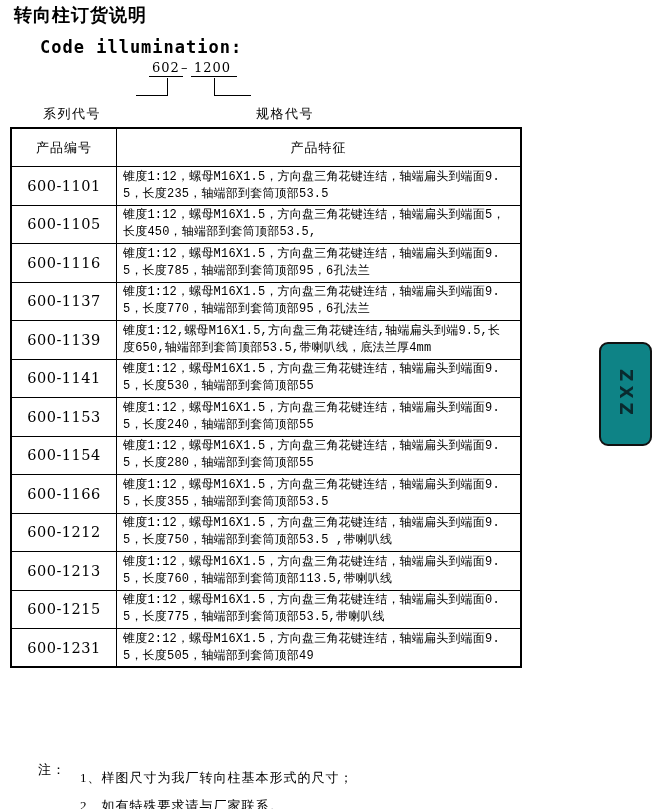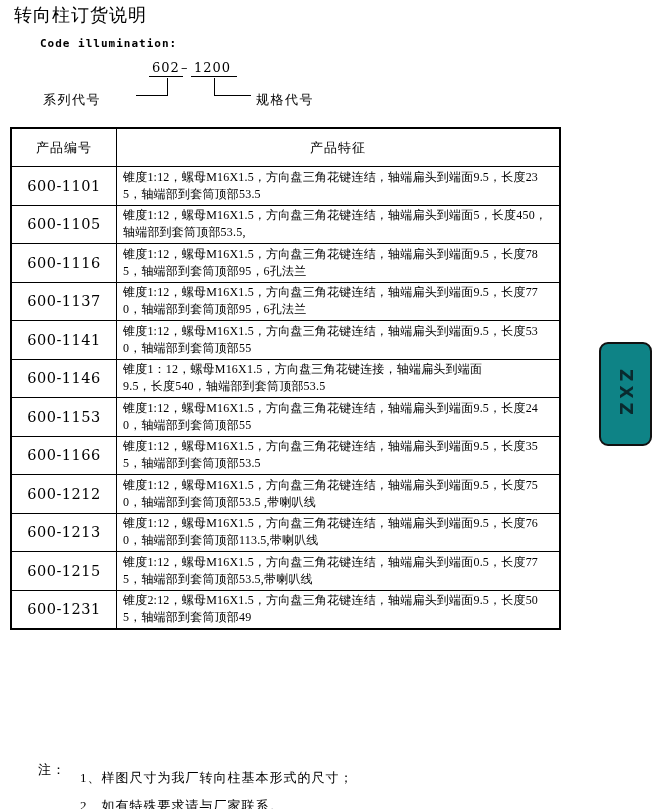--- a/index.html
+++ b/index.html
@@ -3,58 +3,58 @@
 <meta charset="utf-8">
 <style>
   html,body{margin:0;padding:0;}
   body{
     width:659px;height:809px;position:relative;background:#ffffff;
     font-family:"DejaVu Sans",sans-serif;color:#000;overflow:hidden;
   }
   
   .page-title{
     position:absolute;left:14px;top:3px;
-    font-size:18px;font-weight:normal;letter-spacing:1px;
+    font-size:18px;font-weight:bold;letter-spacing:1px;
     font-family:"DejaVu Sans",sans-serif;
   }
   .subtitle{
     position:absolute;left:40px;top:37px;
-    font-size:11px;font-weight:bold;
+    font-size:17px;font-weight:bold;
     font-family:"DejaVu Sans Mono",monospace;letter-spacing:1px;
   }
   
   .diagram{position:absolute;left:0;top:0;width:572px;height:120px;padding-left:9px;}
   .code-text{position:absolute;top:60px;font-size:13px;font-family:"DejaVu Serif",serif;letter-spacing:1px;}
   .code-series{left:149px;padding:0 3px 1px 3px;border-bottom:1px solid #000;}
   .code-dash{left:181px;}
   .code-spec{left:191px;padding:0 6px 1px 3px;border-bottom:1px solid #000;}
   .dline{position:absolute;background:#000;}
-  .lbl{position:absolute;top:91px;font-size:13px;font-family:"Liberation Serif",serif;letter-spacing:1.5px;}
+  .lbl{position:absolute;top:105px;font-size:13px;font-family:"Liberation Serif",serif;letter-spacing:1.5px;}
   .lbl-series{left:43px;}
   .lbl-spec{left:256px;}
   
   table.products{
-    position:absolute;left:10px;top:127px;width:551px;
+    position:absolute;left:10px;top:127px;width:512px;
     border-collapse:collapse;table-layout:fixed;
   }
   table.products th, table.products td{
     border:1px solid #000;vertical-align:middle;
   }
   table.products th{
     height:24px;font-size:13px;font-weight:normal;text-align:center;
     font-family:"Liberation Serif",serif;letter-spacing:1px;
   }
   table.products tr{height:38.5px;}
   td.code{
     width:102px;text-align:center;font-size:14.5px;
     font-family:"DejaVu Serif",serif;letter-spacing:0.5px;
   }
   td.feat{
     padding:1px 10px 1px 6px;font-size:12px;line-height:17px;
-    font-family:Liberation Serif, serif;
+    font-family:Liberation Mono, monospace;
     white-space:pre-wrap;word-break:break-all;letter-spacing:0.2px;
   }
   
   table.products{border:2px solid #000;}
   
   .side-tab{
     position:absolute;left:599px;top:342px;width:53px;height:104px;
     border:2px solid #111;border-radius:9px;box-sizing:border-box;
     display:flex;align-items:center;justify-content:center;
   }
@@ -110,31 +110,34 @@
   </tr>
       <tr>
     <td class="code">600-1116</td>
     <td class="feat">锥度1:12，螺母M16X1.5，方向盘三角花键连结，轴端扁头到端面9.5，长度785，轴端部到套筒顶部95，6孔法兰</td>
   </tr>
       <tr>
     <td class="code">600-1137</td>
     <td class="feat">锥度1:12，螺母M16X1.5，方向盘三角花键连结，轴端扁头到端面9.5，长度770，轴端部到套筒顶部95，6孔法兰</td>
   </tr>
       <tr>
+    <td class="code">600-1139</td>
+    <td class="feat">锥度1:12,螺母M16X1.5,方向盘三角花键连结,轴端扁头到端9.5,长度650,轴端部到套筒顶部53.5,带喇叭线，底法兰厚4mm</td>
+  </tr>
+      <tr>
     <td class="code">600-1141</td>
     <td class="feat">锥度1:12，螺母M16X1.5，方向盘三角花键连结，轴端扁头到端面9.5，长度530，轴端部到套筒顶部55</td>
   </tr>
       <tr>
-    <td class="code">600-1146</td>
-    <td class="feat">锥度1：12，螺母M16X1.5，方向盘三角花键连接，轴端扁头到端面
-9.5，长度540，轴端部到套筒顶部53.5</td>
+    <td class="code">600-1153</td>
+    <td class="feat">锥度1:12，螺母M16X1.5，方向盘三角花键连结，轴端扁头到端面9.5，长度240，轴端部到套筒顶部55</td>
   </tr>
       <tr>
-    <td class="code">600-1153</td>
-    <td class="feat">锥度1:12，螺母M16X1.5，方向盘三角花键连结，轴端扁头到端面9.5，长度240，轴端部到套筒顶部55</td>
+    <td class="code">600-1154</td>
+    <td class="feat">锥度1:12，螺母M16X1.5，方向盘三角花键连结，轴端扁头到端面9.5，长度280，轴端部到套筒顶部55</td>
   </tr>
       <tr>
     <td class="code">600-1166</td>
     <td class="feat">锥度1:12，螺母M16X1.5，方向盘三角花键连结，轴端扁头到端面9.5，长度355，轴端部到套筒顶部53.5</td>
   </tr>
       <tr>
     <td class="code">600-1212</td>
     <td class="feat">锥度1:12，螺母M16X1.5，方向盘三角花键连结，轴端扁头到端面9.5，长度750，轴端部到套筒顶部53.5 ,带喇叭线</td>
   </tr>
       <tr>

